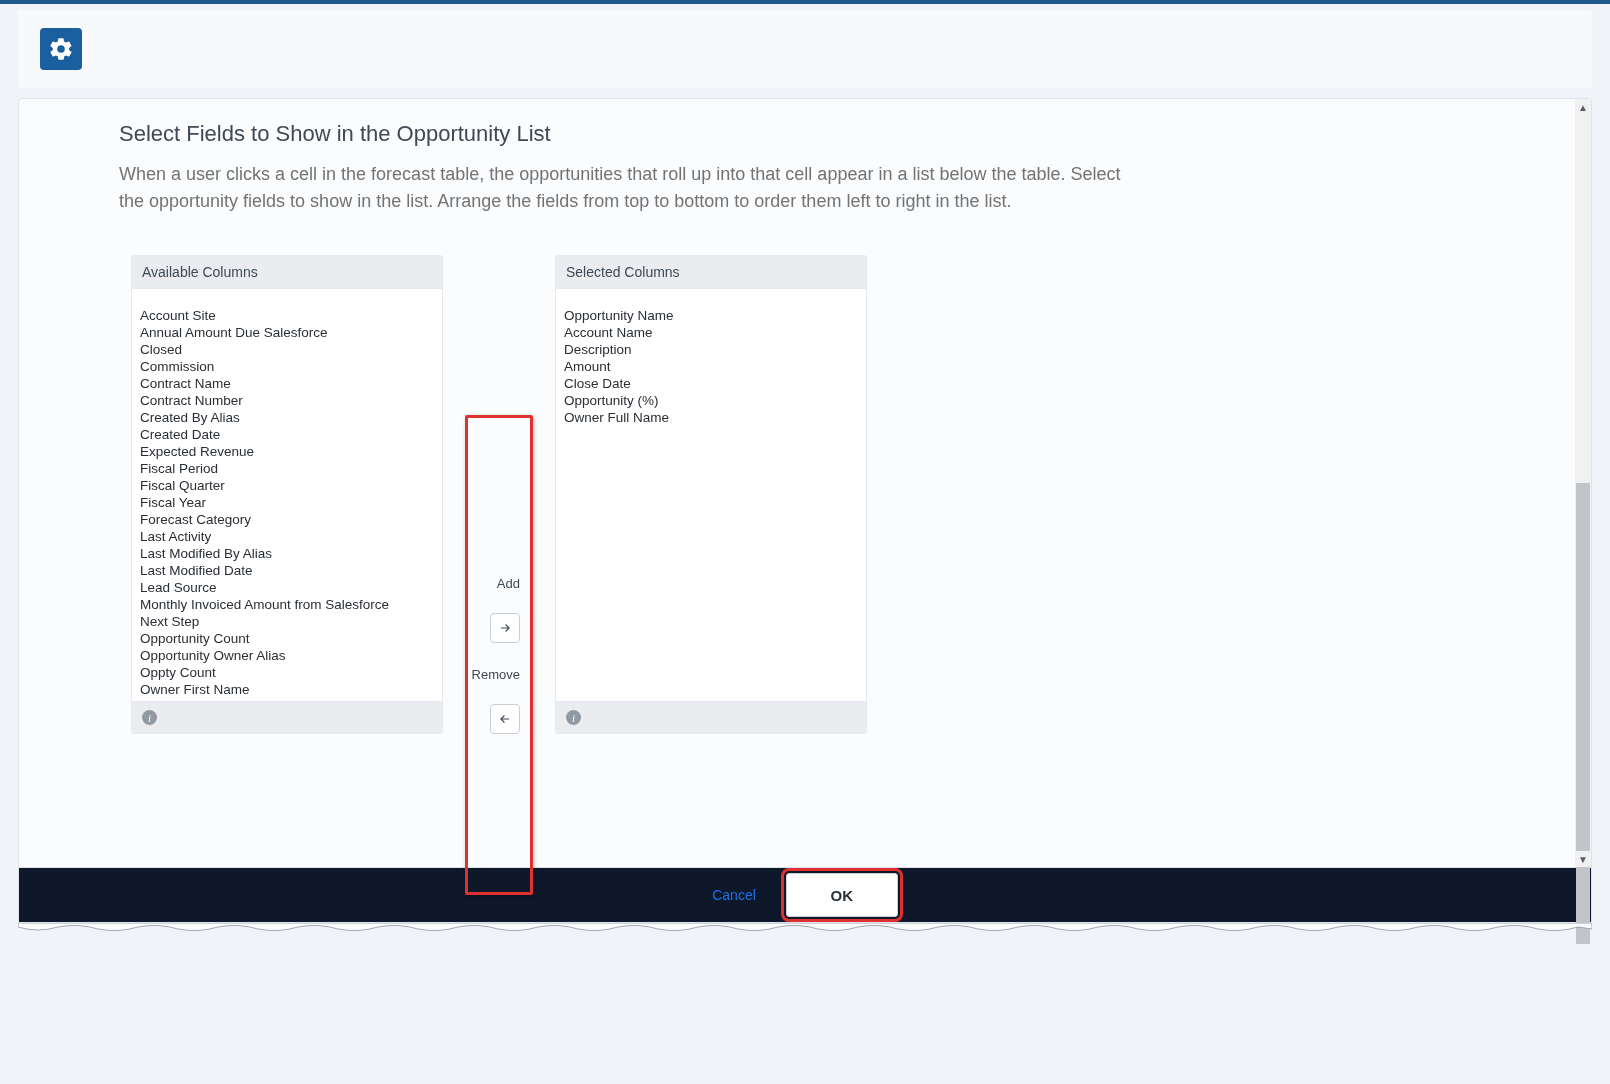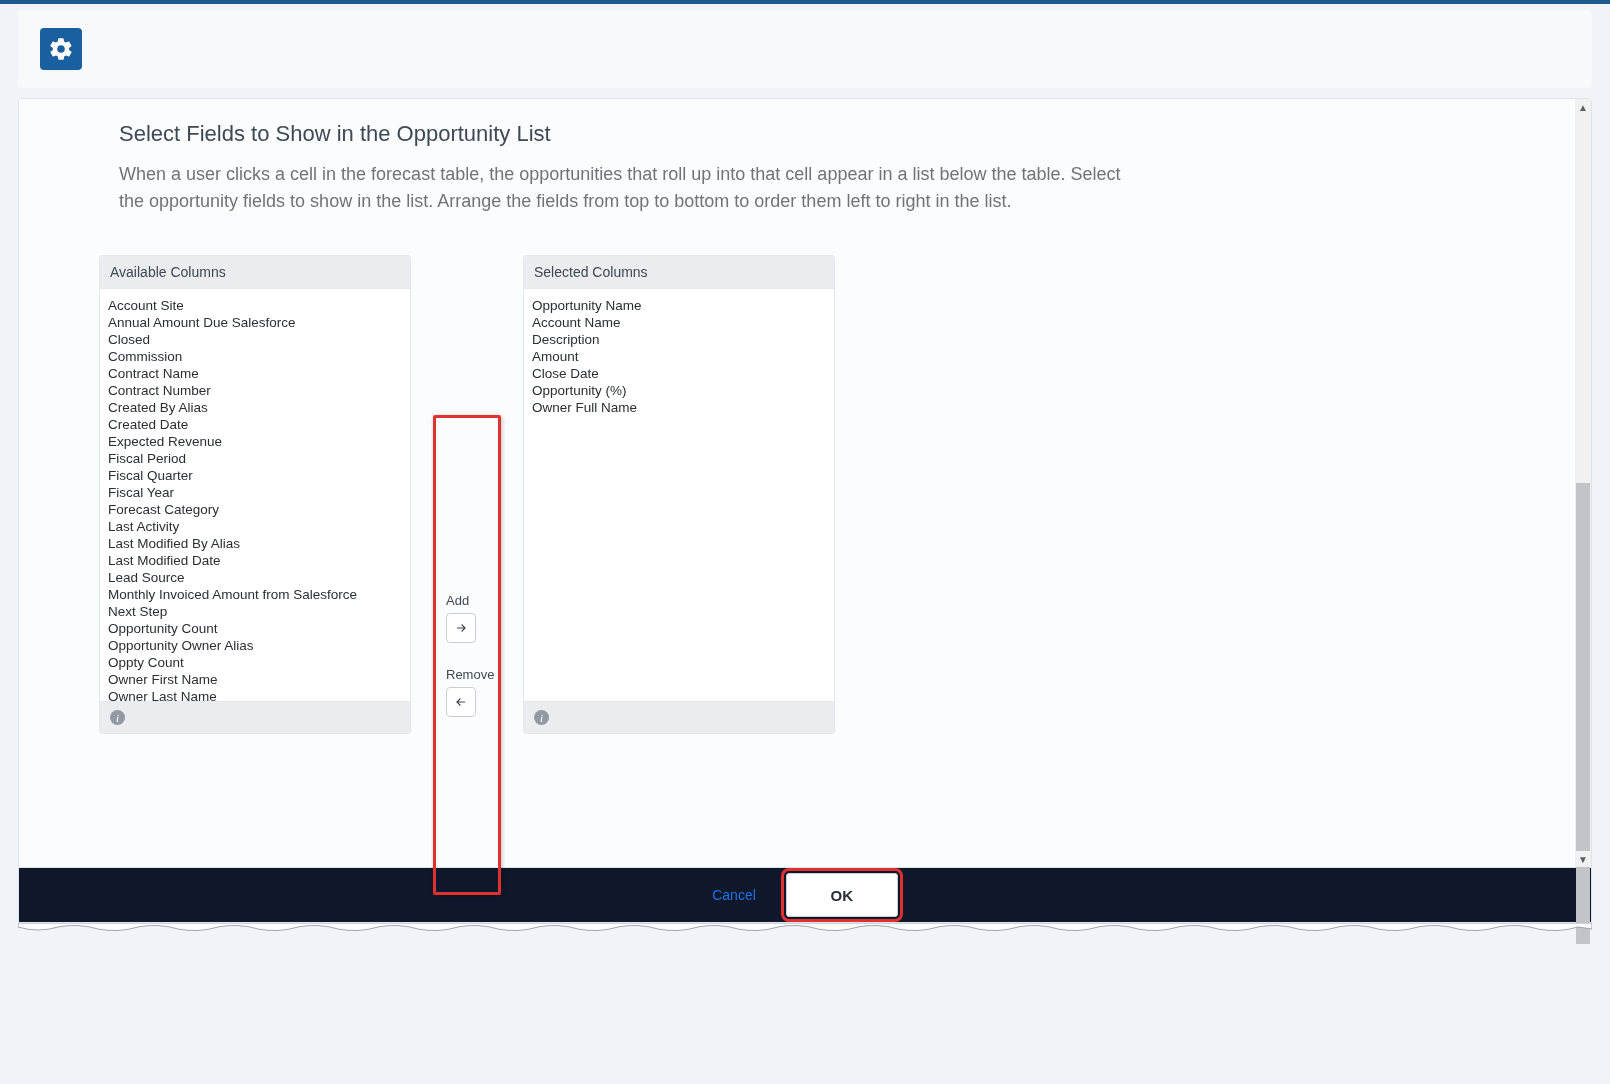--- a/index.html
+++ b/index.html
@@ -76,21 +76,21 @@
       background: #eaecef;
       padding: 8px 10px;
       font-size: 14px;
       color: #3e4954;
       border-bottom: 1px solid #e5e8ec;
     }
     .list-body {
       background: #fff;
       height: 412px;
       overflow-y: scroll;
-      padding: 8px 6px;
+      padding: 18px 6px;
     }
     .list-body::-webkit-scrollbar { width: 15px; }
     .list-body::-webkit-scrollbar-track { background: #f1f1f1; }
     .list-body::-webkit-scrollbar-thumb { background: #c1c5c9; border-radius: 0; }
     .list-item {
       font-size: 13.5px;
       color: #2a2f35;
       padding: 1px 2px;
       cursor: pointer;
       white-space: nowrap;
@@ -130,22 +130,22 @@
       margin-top: 160px;
       background: transparent;
       box-sizing: border-box;
     }
     .btn-col.reorder {
       width: 90px;
     }
     .btn-group {
       display: flex;
       flex-direction: column;
-      align-items: flex-start;
-      gap: 5px;
+      align-items: flex-end;
+      gap: 22px;
     }
     .btn-label {
       font-size: 13px;
       color: #3e4954;
     }
     .arrow-btn {
       width: 30px;
       height: 30px;
       background: #fff;
       border: 1px solid #c9ced4;
@@ -212,20 +212,21 @@
     .torn-edge {
       margin: 0 18px;
       height: 10px;
       position: relative;
       overflow: hidden;
     }
     .torn-edge svg { width: 100%; height: 12px; display: block; }
     .columns-wrap {
       display: flex;
       align-items: flex-start;
+      margin-left: 32px;
     }
     .btn-col-wrap {
       display: flex;
       align-items: center;
       margin-left: 22px;
       margin-right: 22px;
     }
   </style>
 </head>
 <body>

